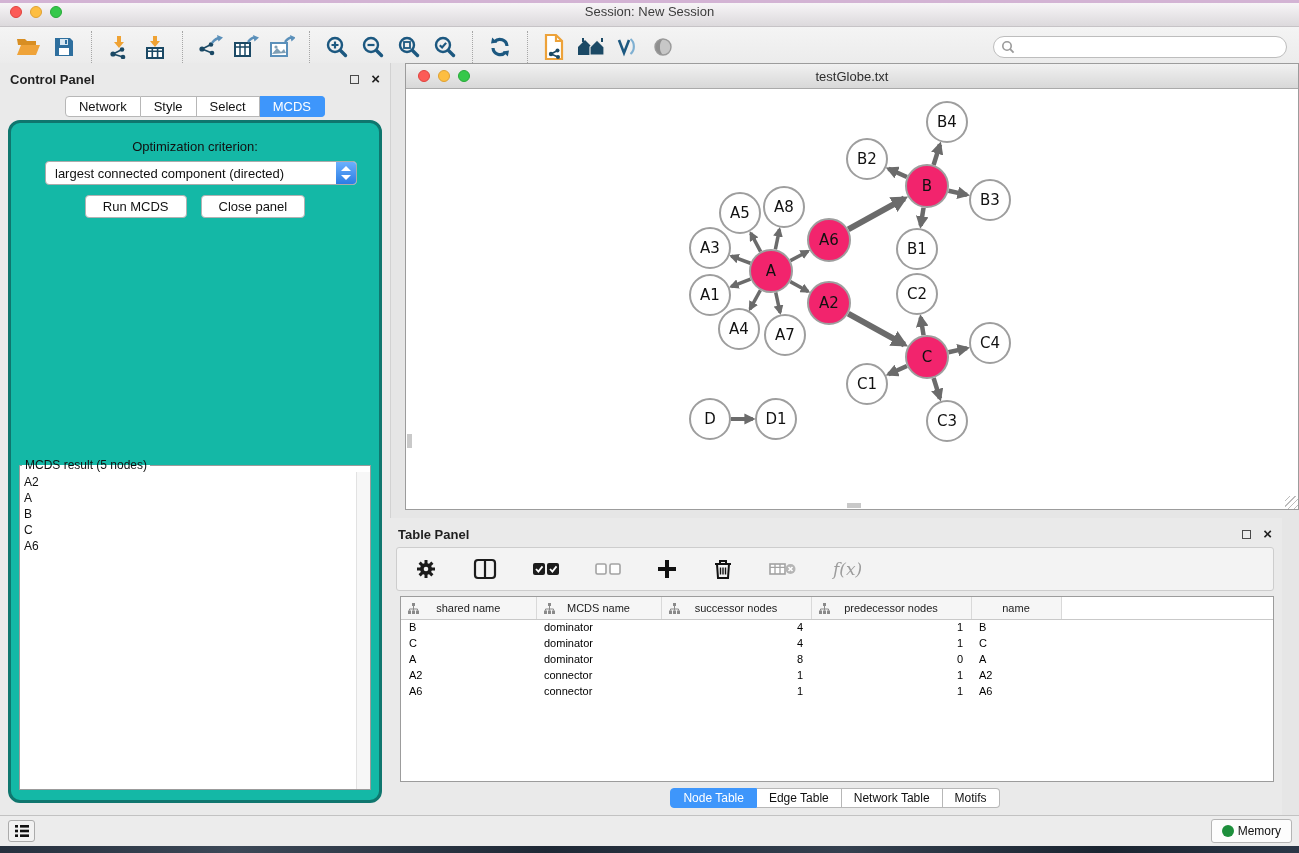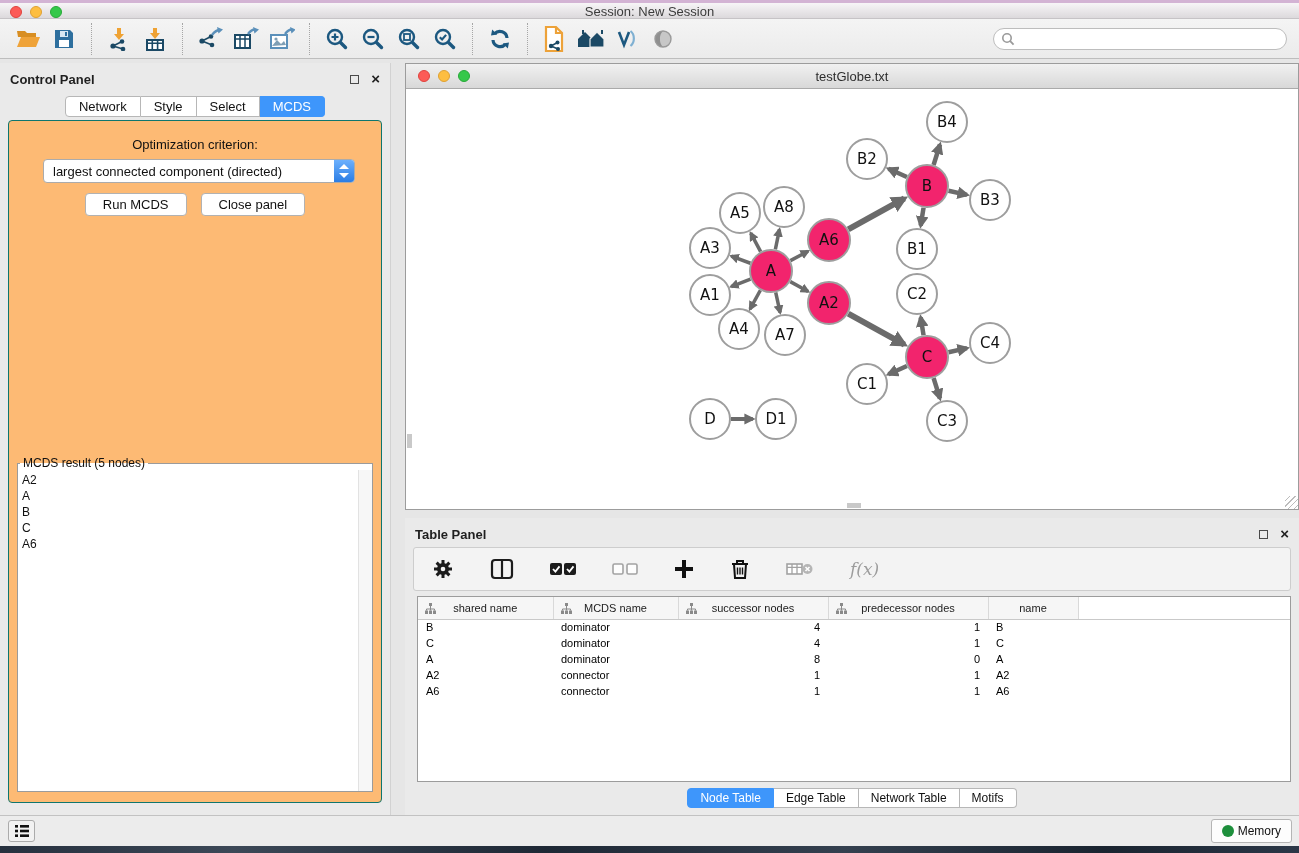--- a/index.html
+++ b/index.html
@@ -2,21 +2,21 @@
 <html><head>
 <meta charset="utf-8">
 <style>
   * { margin:0; padding:0; box-sizing:border-box; }
   html,body { width:1299px; height:853px; overflow:hidden;
     font-family:"Liberation Sans", sans-serif; background:#e6e6e6; }
   #root { position:relative; width:1299px; height:853px; }
 
   
   #top-purple { height:3px; background:#d3b3d4; }
-  #titlebar { height:16px; background:linear-gradient(#f7f5f7,#dcd9dc);
+  #titlebar { height:24px; background:linear-gradient(#f7f5f7,#dcd9dc);
     border-bottom:1px solid #c6c3c6; position:relative; }
   .lights { position:absolute; left:10px; top:3px; display:flex; gap:8px; }
   .light { width:12px; height:12px; border-radius:50%; }
   .light.red   { background:#fc5b57; border:1px solid #df433e; }
   .light.yellow{ background:#fdbe41; border:1px solid #dfa133; }
   .light.green { background:#35c84a; border:1px solid #27a938; }
   .tb-title { text-align:center; font-size:13px; color:#3c3c3c; line-height:18px; }
 
   
   #toolbar { height:40px; background:linear-gradient(#f4f4f4,#ebebeb);
@@ -42,21 +42,21 @@
   .close-x { font-size:15px; font-weight:700; color:#222; line-height:10px; cursor:default; }
 
   .cp-tabs { position:absolute; top:33px; left:0; right:0; display:flex; justify-content:center; }
   .seg { height:21px; line-height:19px; padding:0 13px; font-size:13px; color:#111;
     background:#fff; border:1px solid #b7b7b7; border-left:none; }
   .seg.first { border-left:1px solid #b7b7b7; border-radius:4px 0 0 4px; }
   .seg.last  { border-radius:0 4px 4px 0; }
   .seg.sel { background:#3e96fb; border-color:#3e96fb; color:#fff; }
 
   .cp-body { position:absolute; top:57px; left:8px; right:8px; bottom:12px;
-    background:#fdba74; border:1px solid #0f766e; border-radius:4px; }
+    background:#14b8a6; border:3px solid #0f766e; border-radius:12px; }
   .opt-label { position:absolute; top:16px; left:0; right:0; text-align:center;
     font-size:13px; color:#111; }
   .combo { position:absolute; top:38px; left:34px; width:312px; height:24px;
     background:#fff; border:1px solid #ababab; border-radius:4px; display:flex; align-items:center; }
   .combo-text { flex:1; font-size:13px; color:#111; padding-left:9px; white-space:nowrap; }
   .combo-step { width:20px; height:22px; margin-right:0px; border-radius:0 3px 3px 0;
     background:linear-gradient(#6cb0fd,#2b7de4); position:relative; }
   .combo-step:before, .combo-step:after { content:""; position:absolute; left:5px;
     border-left:5px solid transparent; border-right:5px solid transparent; }
   .combo-step:before { top:4px;  border-bottom:5px solid #fff; }
@@ -82,21 +82,21 @@
     border-bottom:1px solid #aaa; position:relative; }
   .nw-titlebar .lights { top:6px; left:12px; }
   .nw-title { text-align:center; font-size:13px; color:#2e2e2e; line-height:25px; }
   .nw-canvas { position:absolute; top:26px; left:0; right:0; bottom:0; background:#fff; }
   .vthumb { position:absolute; left:1px; top:344px; width:5px; height:14px; background:#c9c9c9; }
   .hthumb { position:absolute; left:441px; bottom:1px; width:14px; height:5px; background:#c9c9c9; }
   .rz { position:absolute; right:0; bottom:0; width:13px; height:13px;
     background:repeating-linear-gradient(135deg, transparent 0 3px, #bcbcbc 3px 4px); }
 
   
-  #table-panel { position:absolute; left:405px; top:455px; width:894px; height:297px;
+  #table-panel { position:absolute; left:388px; top:455px; width:894px; height:297px;
     background:#eaeaea; }
   .tp-toolbar { position:absolute; top:29px; left:8px; right:8px; height:44px;
     background:#f3f3f3; border:1px solid #cdcdcd; border-radius:3px;
     display:flex; align-items:center; padding-left:18px; gap:36px; }
   .tp-ico { display:flex; align-items:center; justify-content:center; }
   .fx { font-family:"DejaVu Serif", serif; font-style:italic; font-size:17px; color:#9c9c9c; }
 
   .tp-table { position:absolute; top:78px; left:12px; right:8px; bottom:33px;
     background:#fff; border:1px solid #9c9c9c; overflow:hidden; }
   table.nodetable { border-collapse:collapse; width:100%; table-layout:fixed; font-size:11px; }

